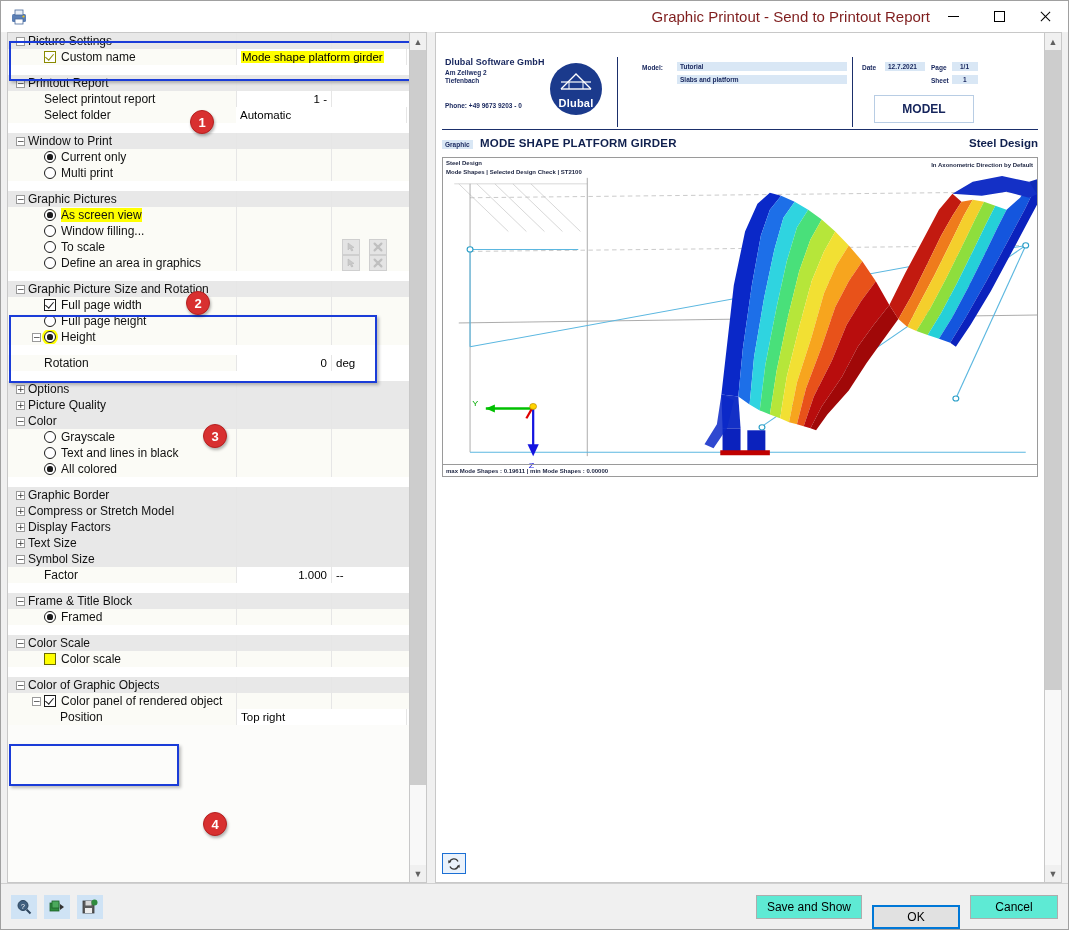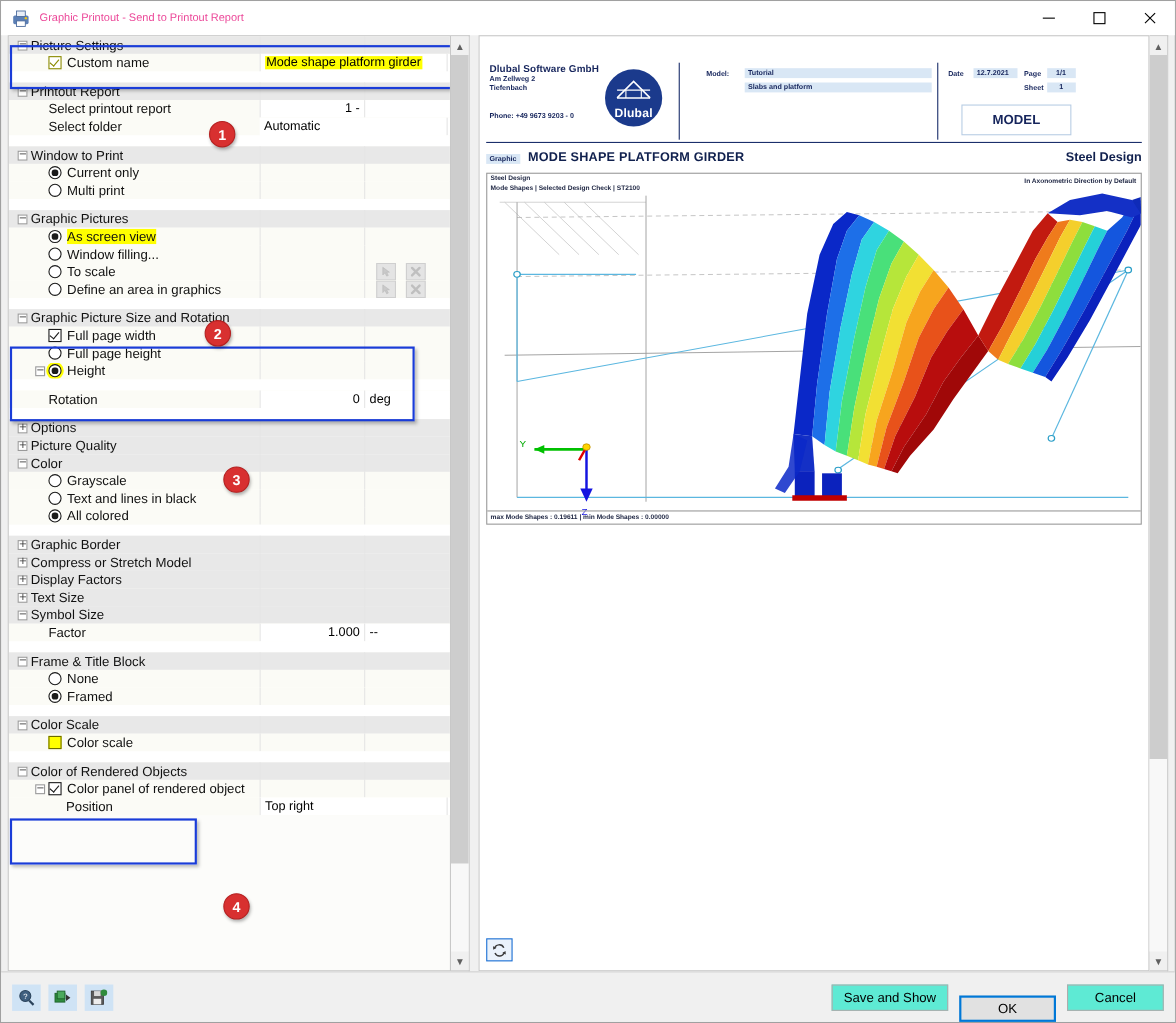--- a/index.html
+++ b/index.html
@@ -20,21 +20,21 @@
   }
   
   .titlebar {
     height:31px; background:#ffffff; display:flex; align-items:center;
     flex:0 0 31px;
   }
   .title-icon {
     width:18px; height:18px; margin-left:9px; margin-right:8px;
     position:relative; flex:0 0 18px;
   }
-  .title-text { font-size:10px; color:#ec4899; flex:1 1 auto; }
+  .title-text { font-size:15px; color:#7f1d1d; flex:1 1 auto;text-align:right; }
   .win-btns { display:flex; height:31px; }
   .win-btn {
     width:46px; height:31px; display:flex; align-items:center; justify-content:center;
     font-size:13px; color:#000;
   }
   .glyph-min { width:11px; height:1px; background:#000; }
   .glyph-max { width:11px; height:11px; border:1px solid #000; }
   .glyph-close { position:relative; width:12px; height:12px; }
   .glyph-close:before, .glyph-close:after {
     content:""; position:absolute; left:0; top:5px; width:13px; height:1px; background:#000;
@@ -532,29 +532,20 @@
             <div class="cell-label">
                 <div class="exp">−</div>
                 <span class="glabel">Frame &amp; Title Block</span>
               </div>
             <div class="cell-val"></div>
               <div class="cell-unit"></div>
           </div>
           <div class="grow sub">
             <div class="cell-label">
                 <div class="indent2"></div>
-                <div class="radio"></div>
-                <span class="ilabel">None</span>
-              </div>
-            <div class="cell-val"></div>
-              <div class="cell-unit"></div>
-          </div>
-          <div class="grow sub">
-            <div class="cell-label">
-                <div class="indent2"></div>
                 <div class="radio on"></div>
                 <span class="ilabel">Framed</span>
               </div>
             <div class="cell-val"></div>
               <div class="cell-unit"></div>
           </div>
           <div class="grow blank"></div>
 
           <div class="grow header">
             <div class="cell-label">
@@ -571,21 +562,21 @@
                 <span class="ilabel">Color scale</span>
               </div>
             <div class="cell-val"></div>
               <div class="cell-unit"></div>
           </div>
           <div class="grow blank"></div>
 
           <div class="grow header">
             <div class="cell-label">
                 <div class="exp">−</div>
-                <span class="glabel">Color of Rendered Objects</span>
+                <span class="glabel">Color of Graphic Objects</span>
               </div>
             <div class="cell-val"></div>
               <div class="cell-unit"></div>
           </div>
           <div class="grow sub">
             <div class="cell-label">
                 <div class="indent1"></div>
                 <div class="exp">−</div>
                 <div class="chk on"></div>
                 <span class="ilabel">Color panel of rendered object</span>

